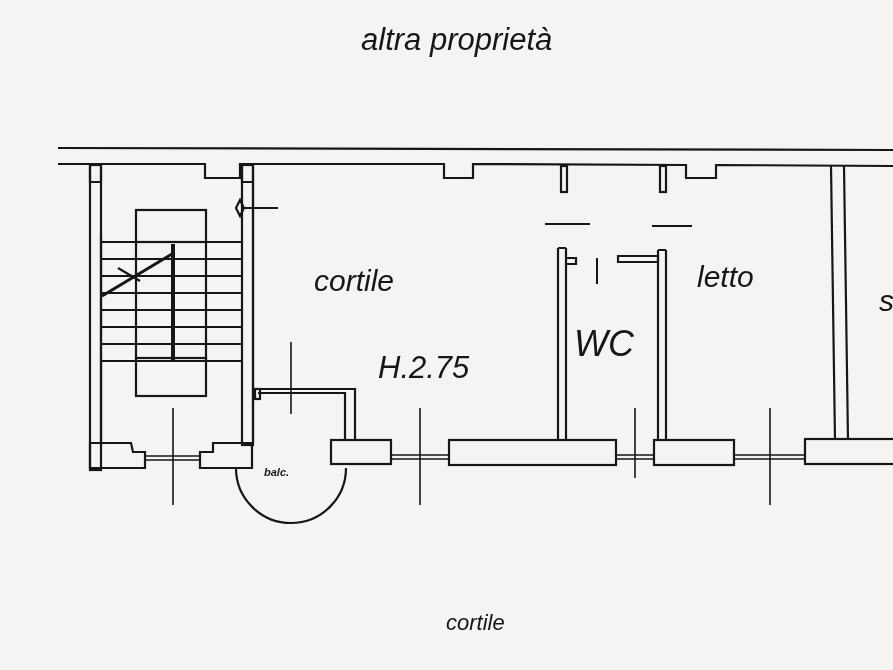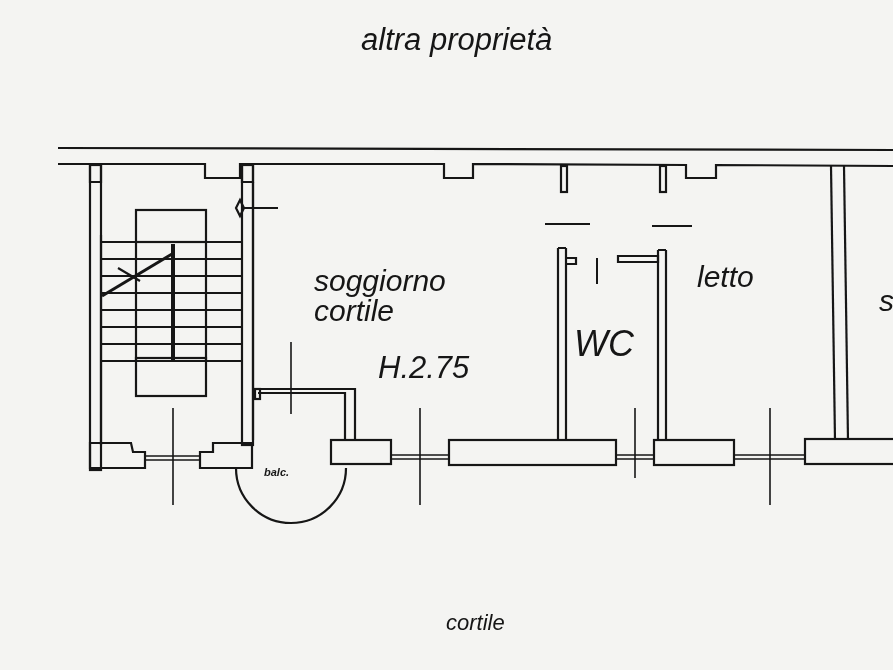--- a/index.html
+++ b/index.html
@@ -106,21 +106,20 @@
     <line x1="652" y1="226" x2="692" y2="226" stroke-width="2"></line>
 
     <line x1="831" y1="166" x2="835" y2="440"></line>
     <line x1="844" y1="166" x2="848" y2="440"></line>
   </g>
 </svg>
 
 <div class="lbl lbl-top">altra proprietà</div>
 
 <div class="lbl lbl-soggiorno">
-  <div>soggiorno</div>
   <div>cortile</div>
 </div>
 <div class="lbl lbl-height">H.2.75</div>
 <div class="lbl lbl-wc">WC</div>
 <div class="lbl lbl-letto">letto</div>
 <div class="lbl lbl-balc">balc.</div>
 <div class="lbl lbl-cut">s</div>
 <div class="lbl lbl-bottom">cortile</div>
 
 </body></html>

